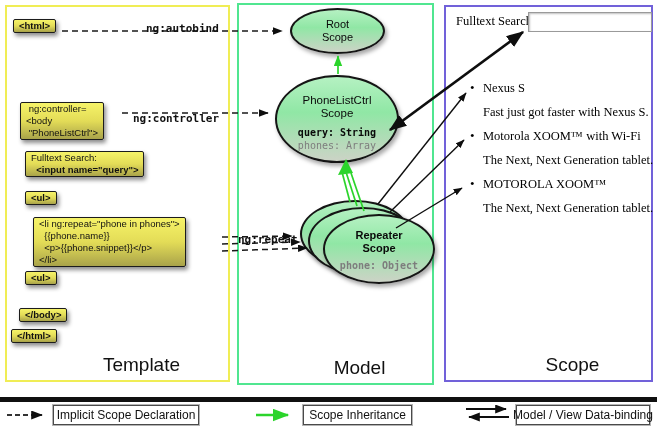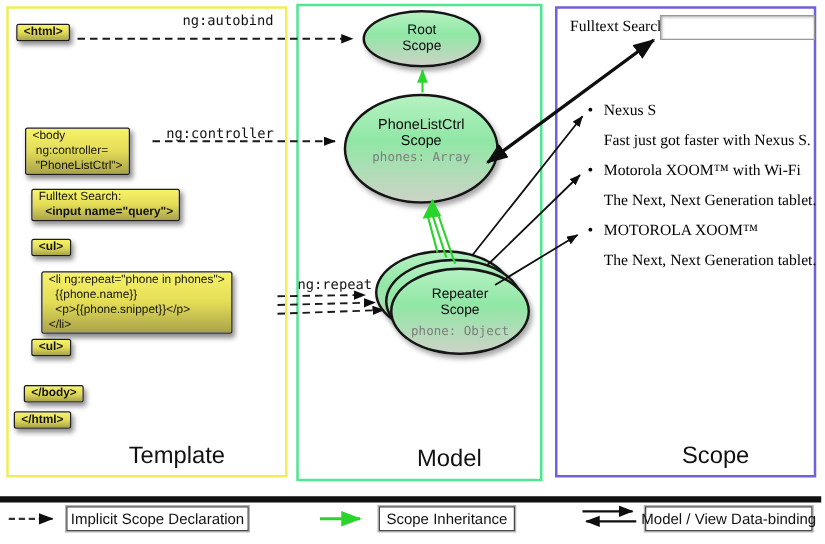--- a/index.html
+++ b/index.html
@@ -27,21 +27,21 @@
   .ellipse{position:absolute;z-index:3;border:2px solid #151515;border-radius:50%;
            background:linear-gradient(180deg,#b5f1c2 0%,#90e7a5 42%,#ccd3c6 100%);
            box-shadow:2px 3px 4px rgba(0,0,0,.35);
            text-align:center;font-size:11px;color:#0a0a0a;box-sizing:border-box;}
   .ellipse .t{line-height:13px;}
   .mono-prop{font-family:"DejaVu Sans Mono",monospace;font-size:10px;line-height:13px;}
   .gray{color:#7d7d7d;}
 
   
   .edge-label{position:absolute;z-index:11;font-family:"DejaVu Sans Mono",monospace;
-              font-weight:normal;font-size:11px;color:#111;}
+              font-weight:bold;font-size:11px;color:#111;margin-top:12px;}
 
   
   .view-search-label{position:absolute;left:456px;top:14px;z-index:3;
                      font-family:"Liberation Serif",serif;font-size:12.5px;color:#000;}
   .view-search-input{position:absolute;left:528px;top:12px;width:118px;height:16px;z-index:3;
                      border:1px solid #9a9a9a;box-shadow:inset 1px 1px 2px rgba(0,0,0,.25);
                      background:#fff;font-size:11px;}
   .view-items{position:absolute;left:470px;top:81px;z-index:3;
               font-family:"Liberation Serif",serif;font-size:12.5px;color:#000;}
   .vrow{height:24px;line-height:15px;white-space:nowrap;}
@@ -79,22 +79,22 @@
   </div>
   <div class="col col-view">
     <div class="col-label">Scope</div>
   </div>
 
   <div class="ybox" style="left:13px;top:19px;">
     <div class="cl b">&lt;html&gt;</div>
   </div>
 
   <div class="ybox" style="left:20px;top:102px;">
+    <div class="cl"> ng:controller=</div>
     <div class="cl">&lt;body</div>
-    <div class="cl"> ng:controller=</div>
     <div class="cl"> "PhoneListCtrl"&gt;</div>
   </div>
 
   <div class="ybox" style="left:25px;top:151px;">
     <div class="cl">Fulltext Search:</div>
     <div class="cl b">  &lt;input name="query"&gt;</div>
   </div>
 
   <div class="ybox" style="left:25px;top:191px;">
     <div class="cl b">&lt;ul&gt;</div>
@@ -120,26 +120,27 @@
   </div>
 
   <div class="ellipse" style="left:290px;top:8px;width:95px;height:46px;padding-top:8px;">
     <div class="t">Root</div>
     <div class="t">Scope</div>
   </div>
 
   <div class="ellipse" style="left:275px;top:75px;width:124px;height:88px;padding-top:17px;font-size:11.5px;">
     <div class="t">PhoneListCtrl</div>
     <div class="t">Scope</div>
+    <div class="mono-prop b" style="margin-top:6px;">query: String</div>
     <div class="mono-prop gray">phones: Array</div>
   </div>
 
   <div class="ellipse" style="left:300px;top:200px;width:110px;height:68px;"></div>
   <div class="ellipse" style="left:308px;top:207px;width:110px;height:68px;"></div>
-  <div class="ellipse" style="left:312px;top:214px;width:112px;height:70px;padding-top:13px;">
+  <div class="ellipse" style="left:323px;top:214px;width:112px;height:70px;padding-top:13px;font-weight:bold;">
     <div class="t">Repeater</div>
     <div class="t">Scope</div>
     <div class="mono-prop gray" style="margin-top:4px;">phone: Object</div>
   </div>
 
   <div class="edge-label" style="left:146px;top:10px;">ng:autobind</div>
   <div class="edge-label" style="left:133px;top:100px;">ng:controller</div>
   <div class="edge-label" style="left:238px;top:221px;">ng:repeat</div>
 
   <div class="view-search-label">Fulltext Search:</div>

